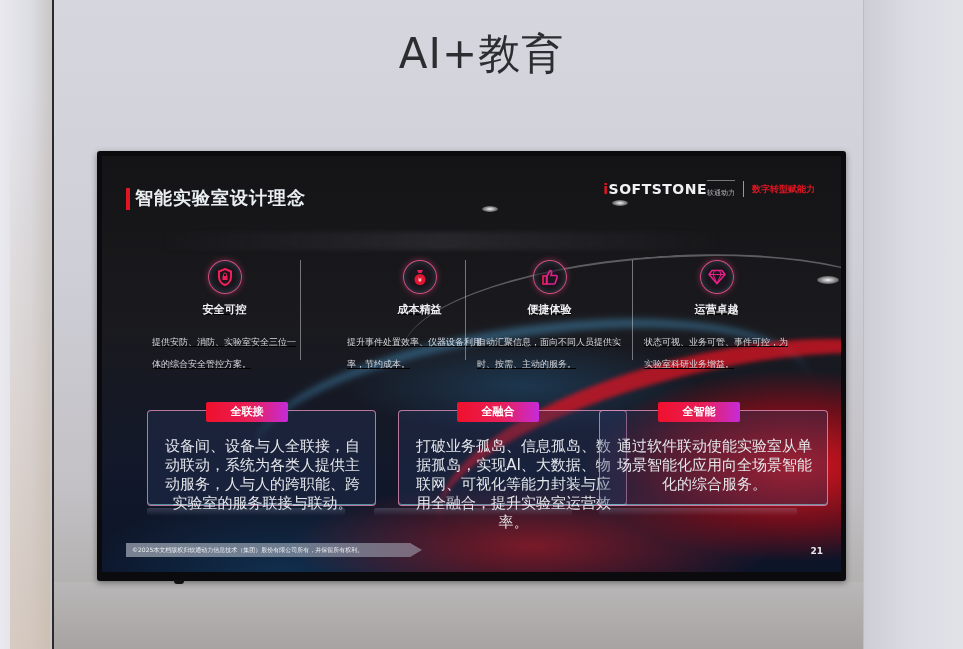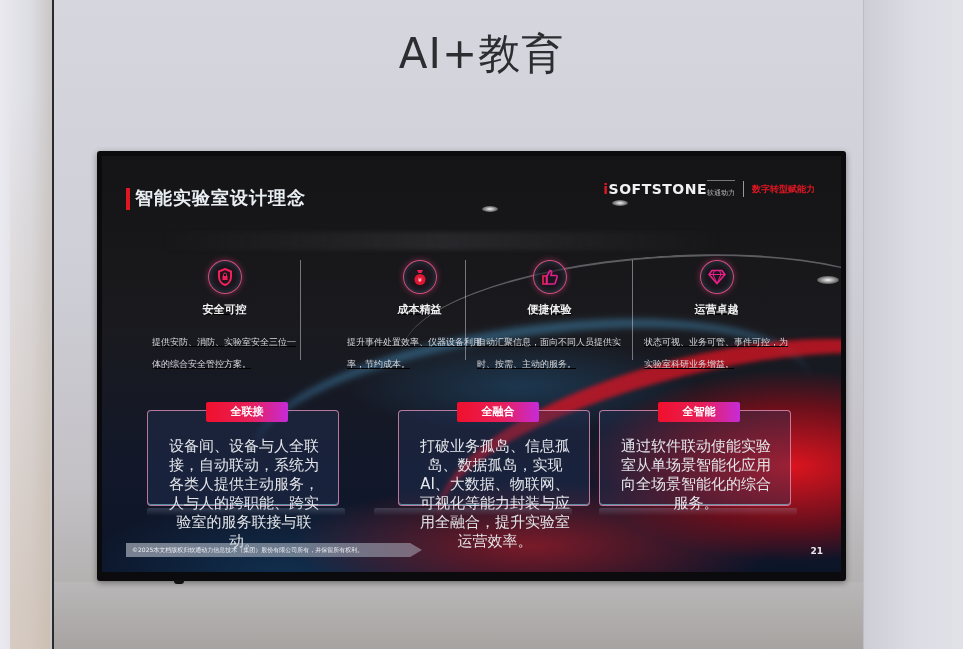--- a/index.html
+++ b/index.html
@@ -101,21 +101,21 @@
       background: rgba(30,20,30,0.6);
     }
     .feature .ftitle { font-size: 11px; font-weight: bold; color: #f1f1f3; margin-top: 8px; }
     .feature .fdesc {
       font-size: 9px; color: #d8d8dc; margin-top: 14px; line-height: 22px; text-align: left;
       padding: 0 10px;
     }
     .vsep { position: absolute; top: 0; width: 1px; height: 100px; background: rgba(210,210,220,0.5); }
 
     .card {
-      position: absolute; top: 254px; width: 192px; height: 96px;
+      position: absolute; top: 254px; width: 229px; height: 96px;
       border: 1px solid rgba(240,150,190,0.75);
       border-radius: 4px;
       background: rgba(40,55,95,0.35);
       box-shadow: inset 0 -1px 0 rgba(120,220,230,0.6);
     }
     .card-tab {
       position: absolute; left: 58px; top: -9px; width: 82px; height: 20px;
       background: linear-gradient(90deg, #f0102c 0%, #e8205a 55%, #c62bd9 100%);
       color: #fff; font-size: 11px; font-weight: bold; text-align: center; line-height: 20px;
       border-radius: 2px;

